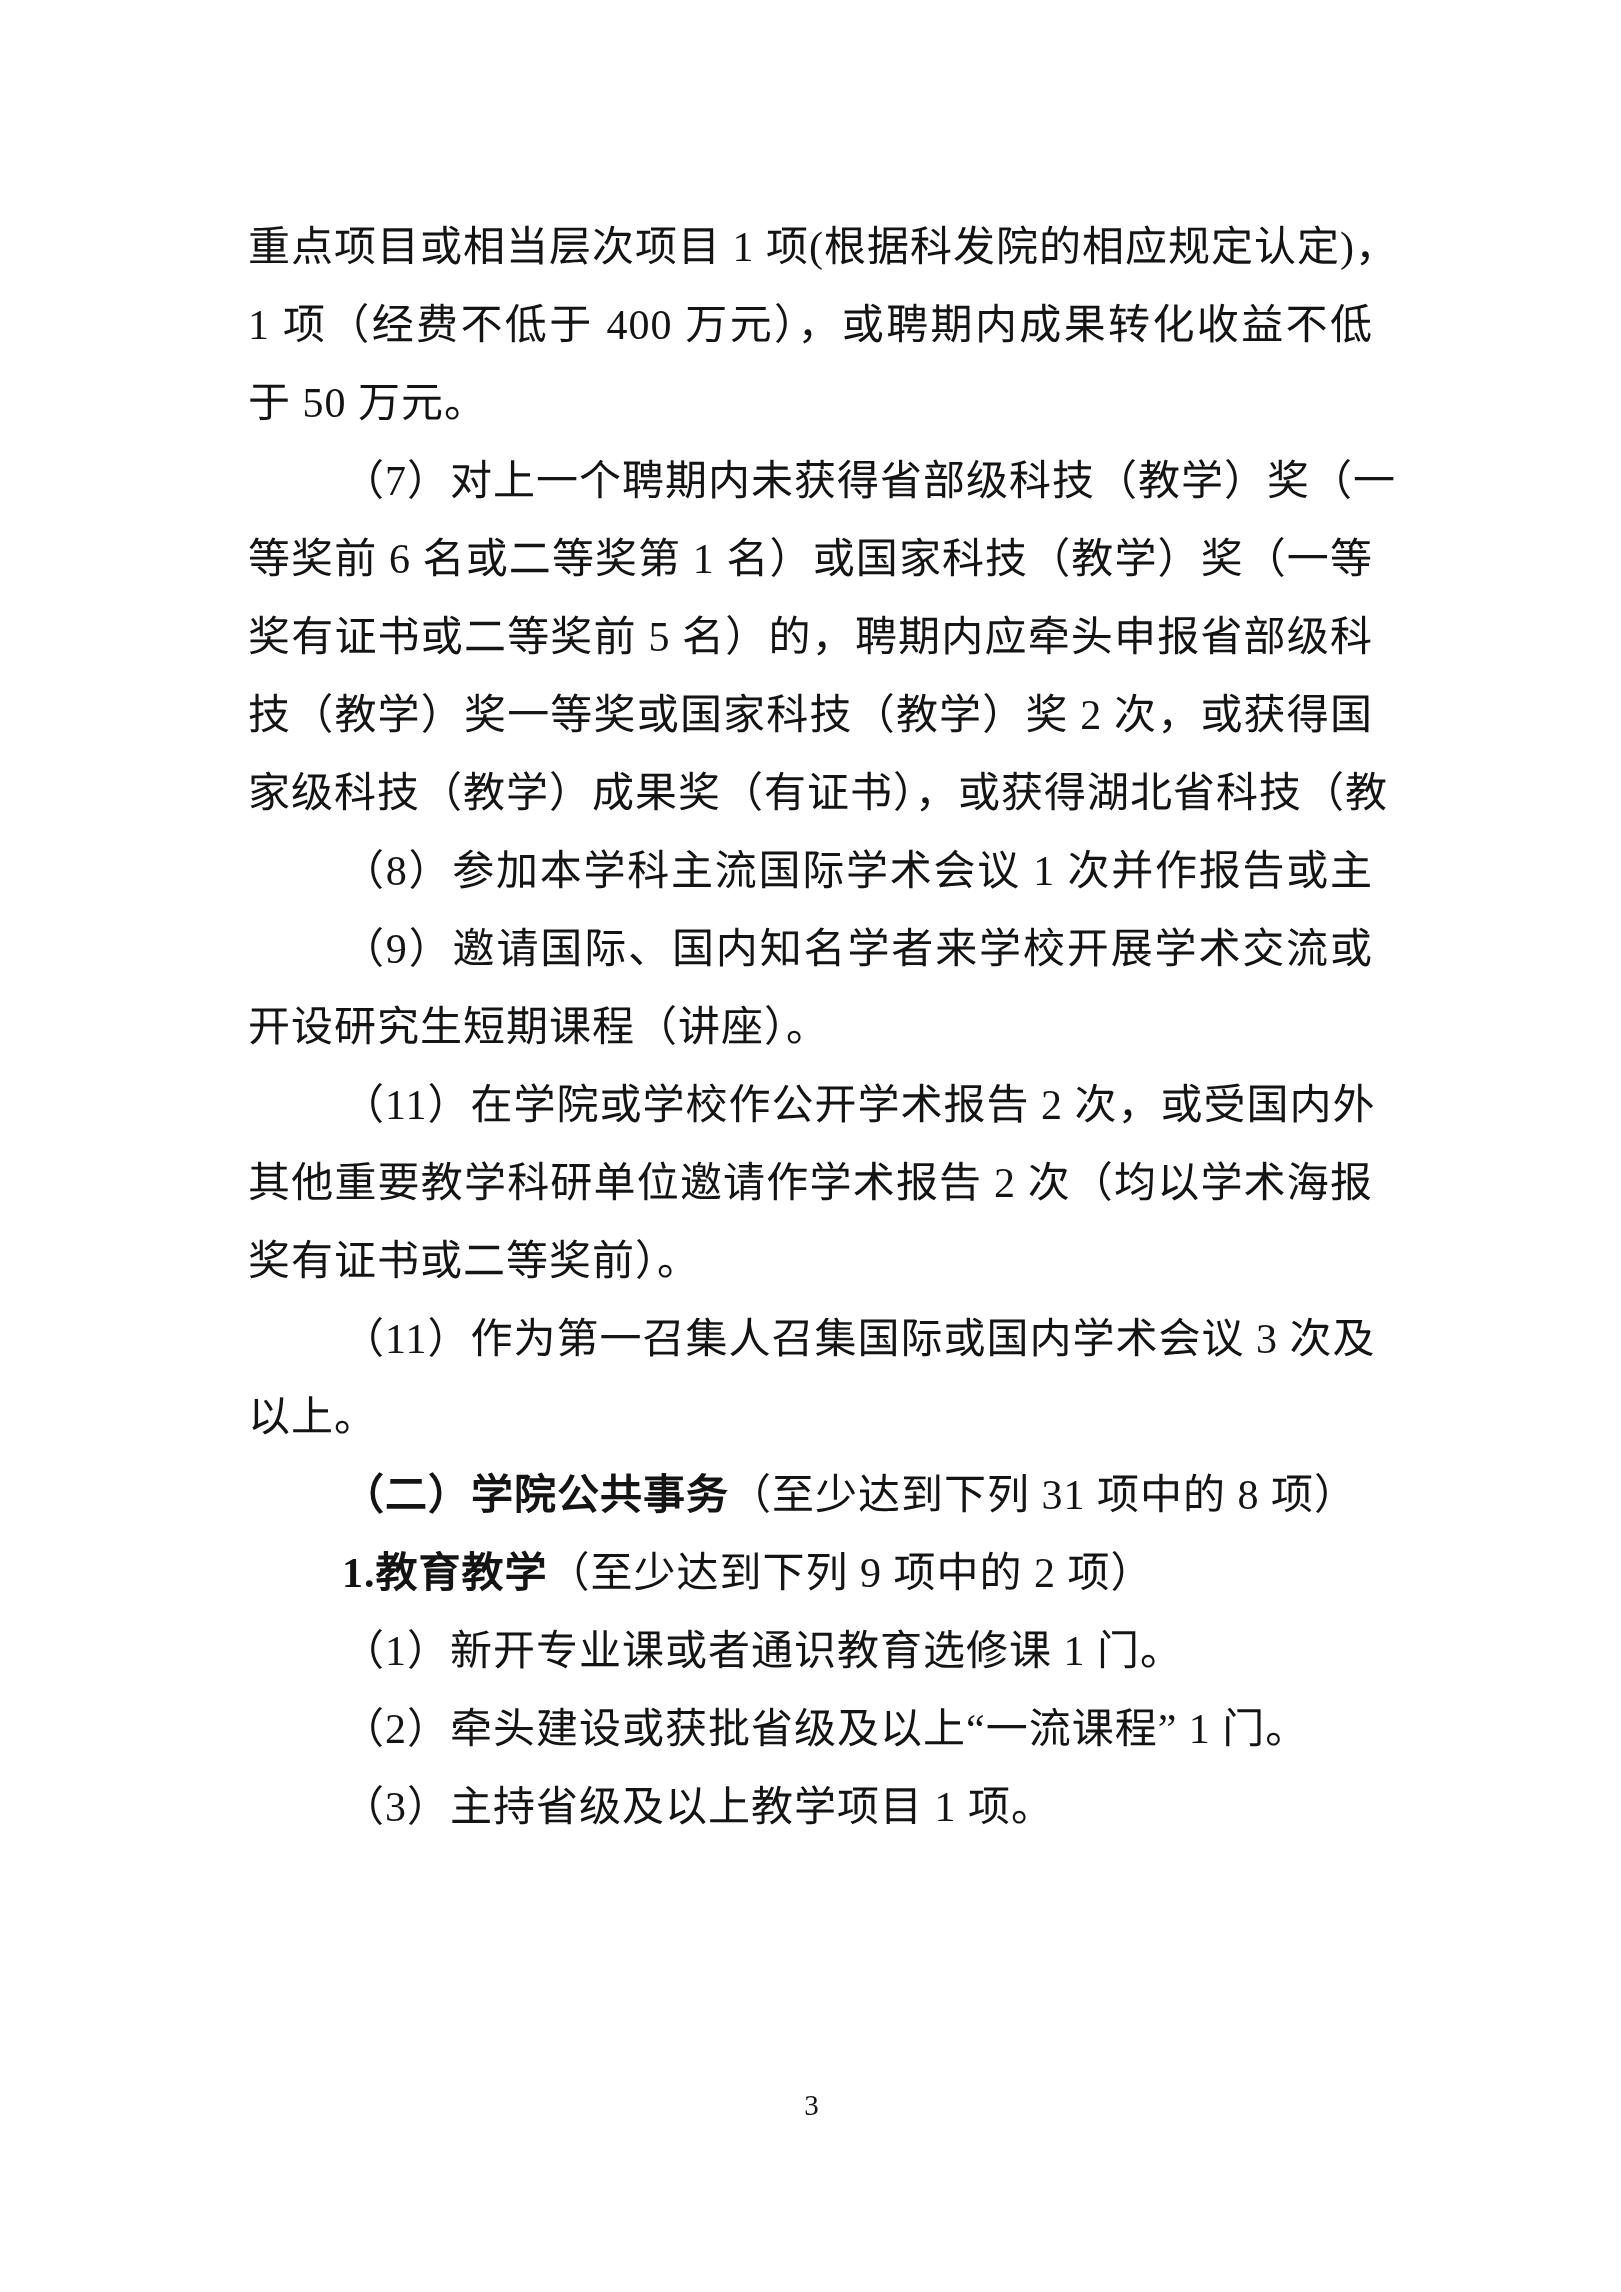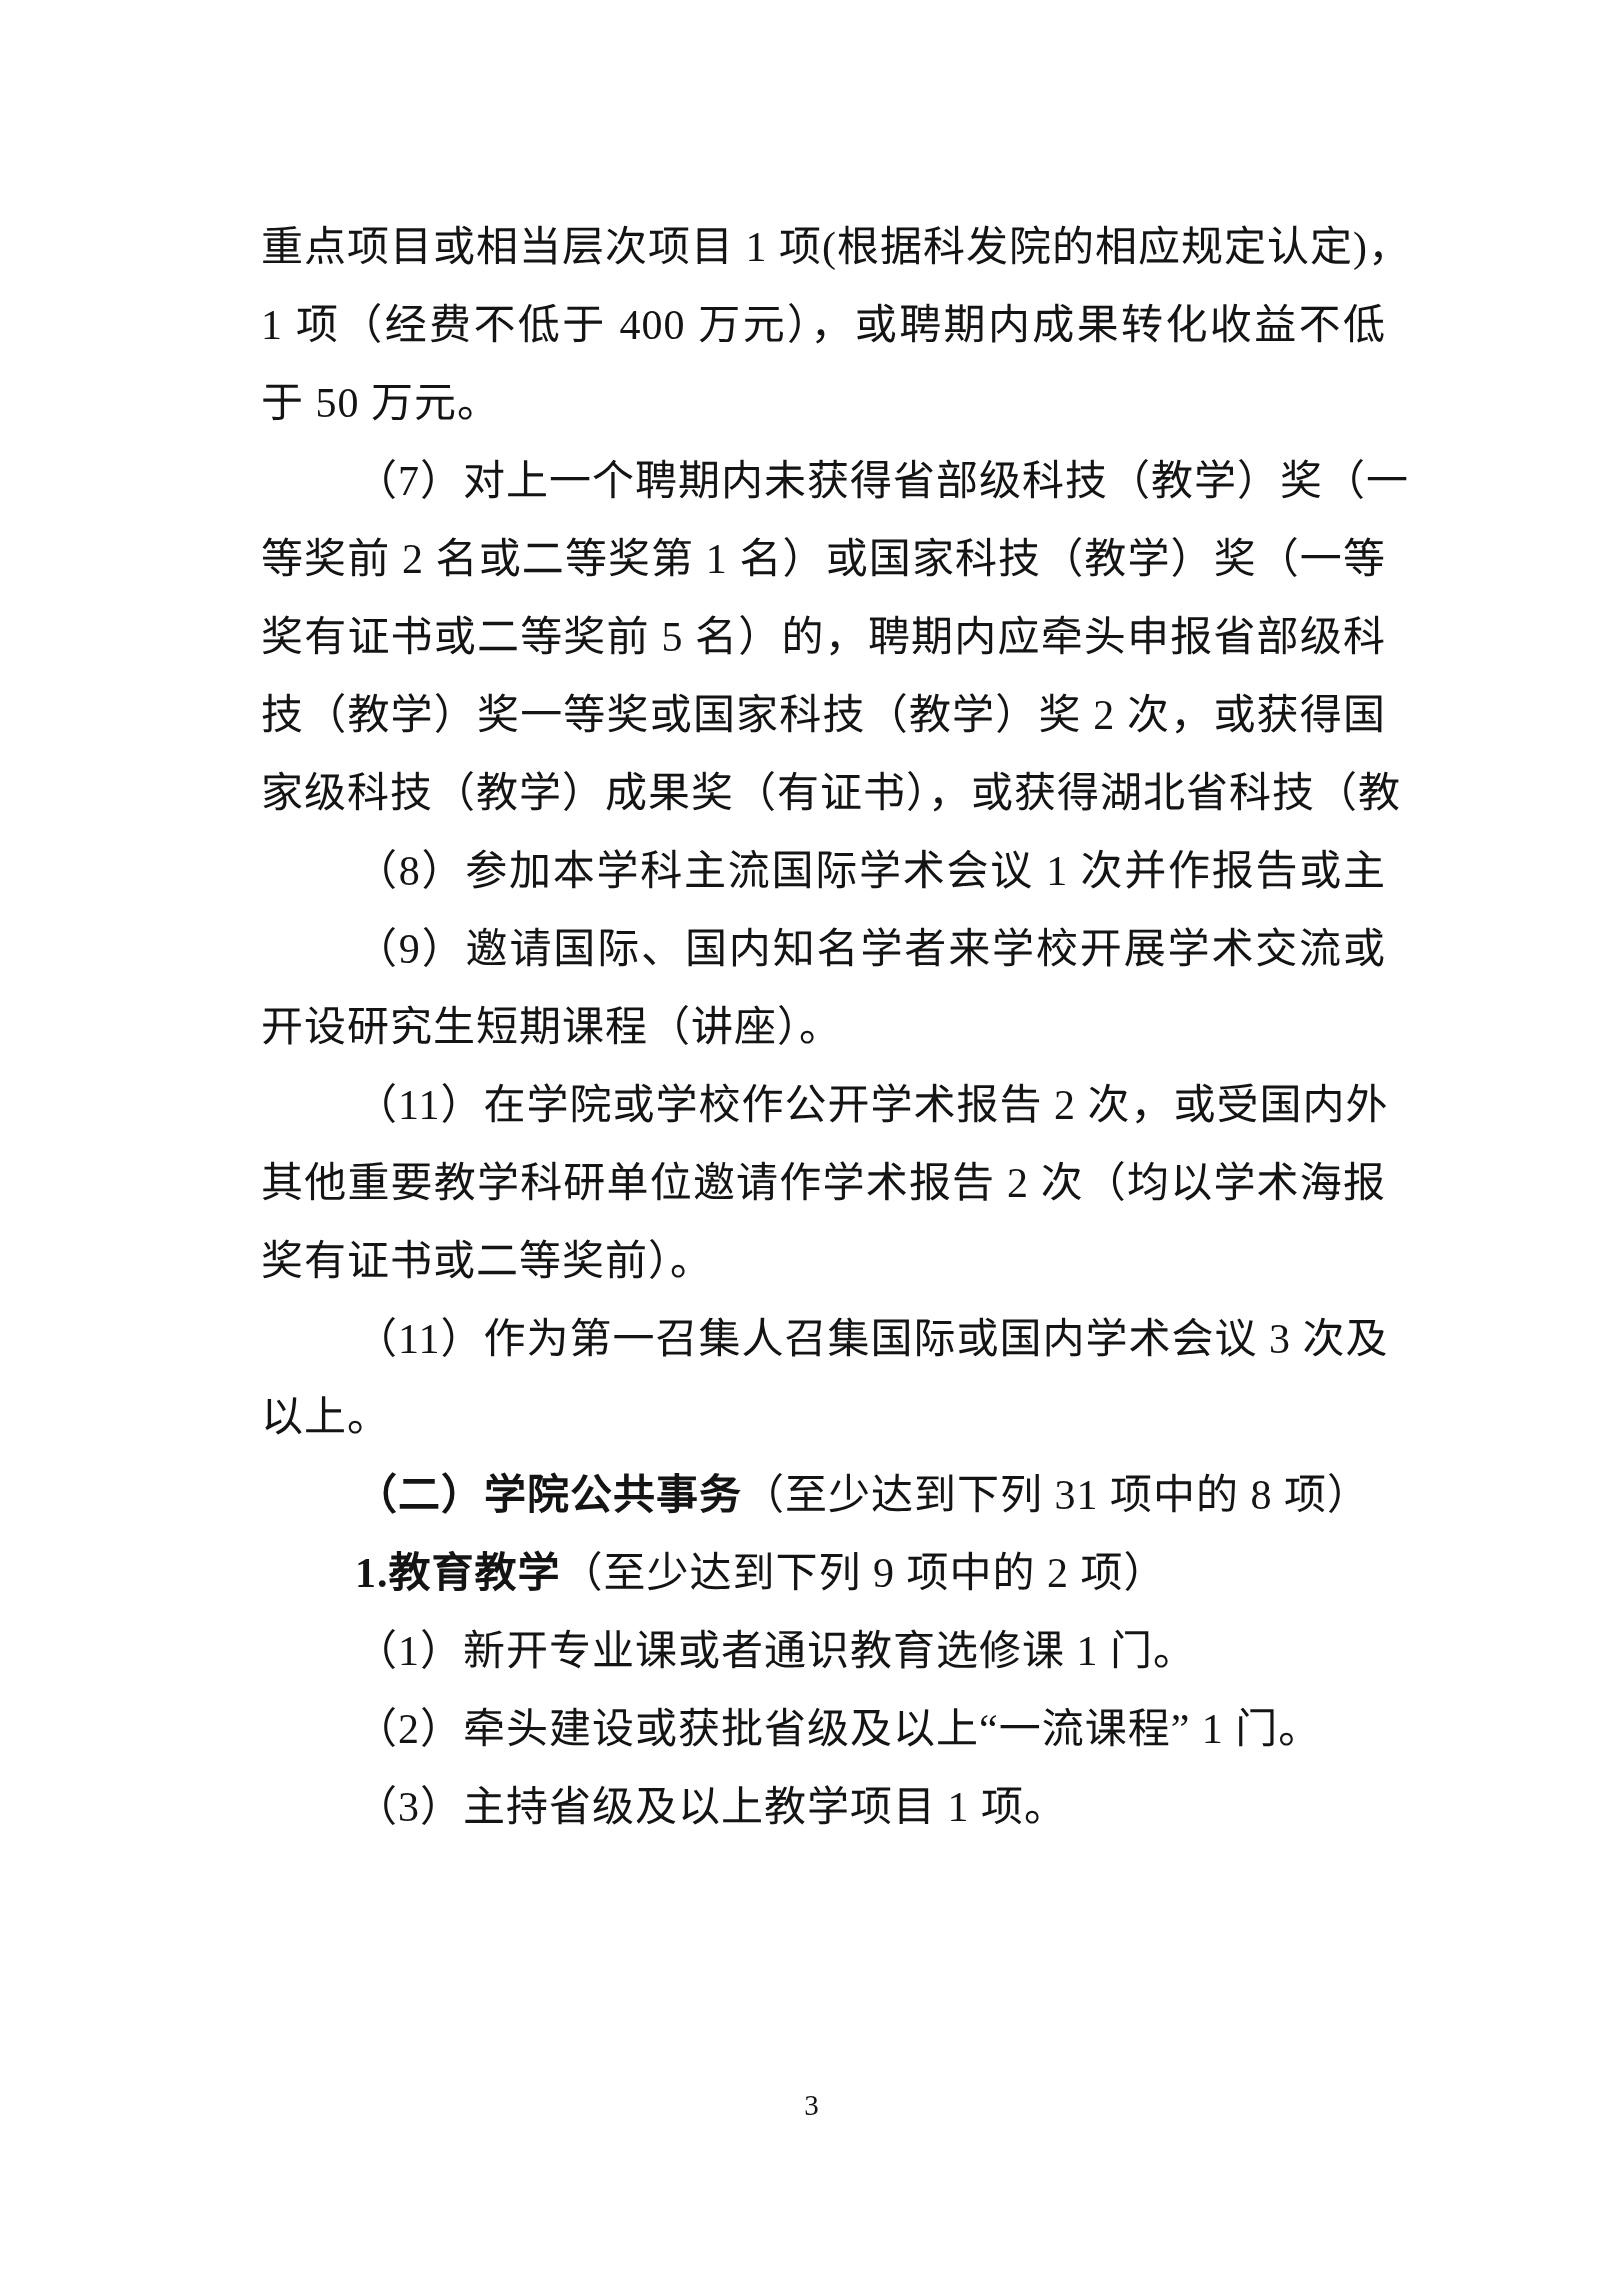--- a/index.html
+++ b/index.html
@@ -11,21 +11,21 @@
     position: relative;
     width: 1621px;
     height: 2293px;
     background: #ffffff;
     overflow: hidden;
     font-family: "Liberation Serif", "DejaVu Serif", serif;
     color: #141414;
   }
   .textblock {
     position: absolute;
-    left: 261px;
+    left: 248px;
     top: 208px;
     width: 1125px;
   }
   .line {
     height: 78px;
     line-height: 78px;
     font-size: 42px;
     white-space: nowrap;
     letter-spacing: 1px;
   }
@@ -54,21 +54,21 @@
 </style>
 </head>
 <body>
 
 <div class="page">
   <div class="textblock">
     <div class="line fill">重点项目或相当层次项目 1 项(根据科发院的相应规定认定)，</div>
     <div class="line fill">1 项（经费不低于 400 万元），或聘期内成果转化收益不低</div>
     <div class="line">于 50 万元。</div>
     <div class="line fill indent">（7）对上一个聘期内未获得省部级科技（教学）奖（一</div>
-    <div class="line fill">等奖前 2 名或二等奖第 1 名）或国家科技（教学）奖（一等</div>
+    <div class="line fill">等奖前 6 名或二等奖第 1 名）或国家科技（教学）奖（一等</div>
     <div class="line fill">奖有证书或二等奖前 5 名）的，聘期内应牵头申报省部级科</div>
     <div class="line fill">技（教学）奖一等奖或国家科技（教学）奖 2 次，或获得国</div>
     <div class="line fill">家级科技（教学）成果奖（有证书），或获得湖北省科技（教</div>
     <div class="line fill indent">（8）参加本学科主流国际学术会议 1 次并作报告或主</div>
     <div class="line fill indent">（9）邀请国际、国内知名学者来学校开展学术交流或</div>
     <div class="line">开设研究生短期课程（讲座）。</div>
     <div class="line fill indent">（11）在学院或学校作公开学术报告 2 次，或受国内外</div>
     <div class="line fill">其他重要教学科研单位邀请作学术报告 2 次（均以学术海报</div>
     <div class="line">奖有证书或二等奖前）。</div>
     <div class="line fill indent">（11）作为第一召集人召集国际或国内学术会议 3 次及</div>

